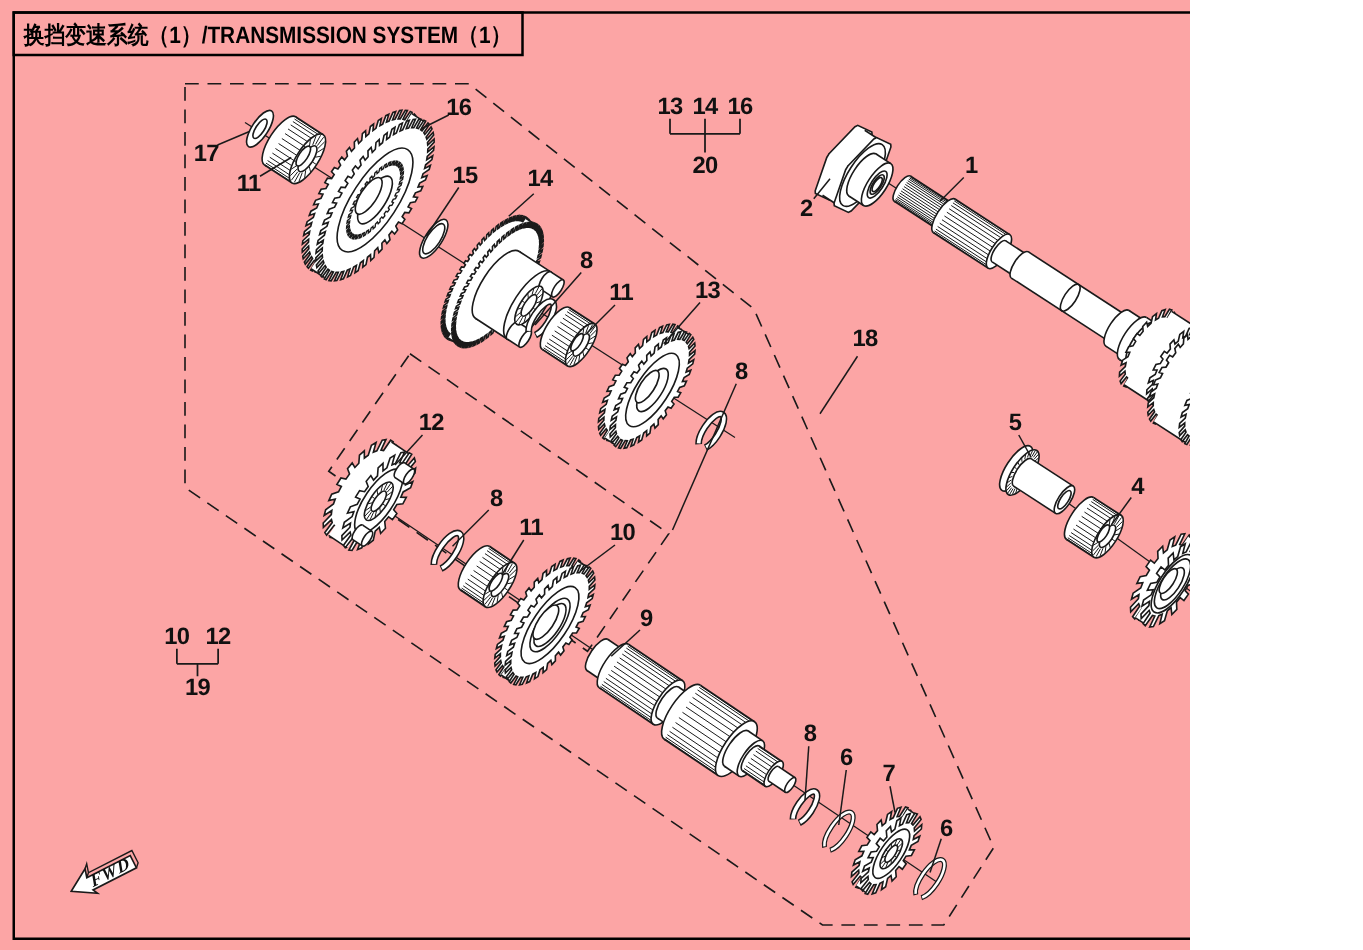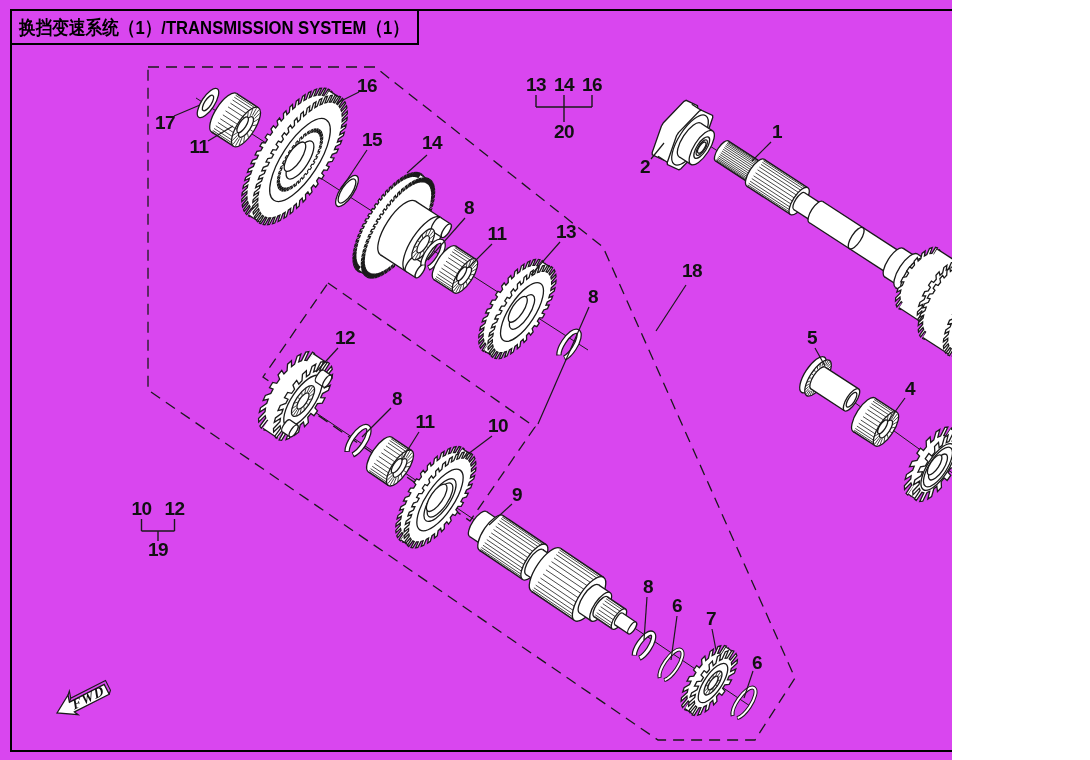--- a/index.html
+++ b/index.html
@@ -1,17 +1,17 @@
 <!DOCTYPE html>
 <html style="--ln: #1a1a1a;"><head>
 <meta charset="utf-8">
 <style>
   :root { --ln: #1a1a1a; }
   html,body { margin:0; padding:0; background:#fff; }
-  .stage { position:relative; width:952px; height:760px; background:#d946ef; overflow:hidden;
+  .stage { position:relative; width:952px; height:760px; background:#fca5a5; overflow:hidden;
            font-family:"Liberation Sans", sans-serif;text-decoration:underline; }
   svg { position:absolute; left:0; top:0; }
   #diagram * { vector-effect: non-scaling-stroke; }
   .s  { fill:none; stroke:var(--ln); stroke-width:1.3px; }
   .thin { stroke-width:0.8px; }
   .f  { fill:#fff; stroke:none; }
   .sf { fill:#fff; stroke:var(--ln); stroke-width:1.3px; }
   .sn { fill:none; stroke:var(--ln); stroke-width:1.1px; }
   .dash { fill:none; stroke:var(--ln); stroke-width:1.3px; stroke-dasharray:11 7; }
   .axis { fill:none; stroke:var(--ln); stroke-width:1px; }

